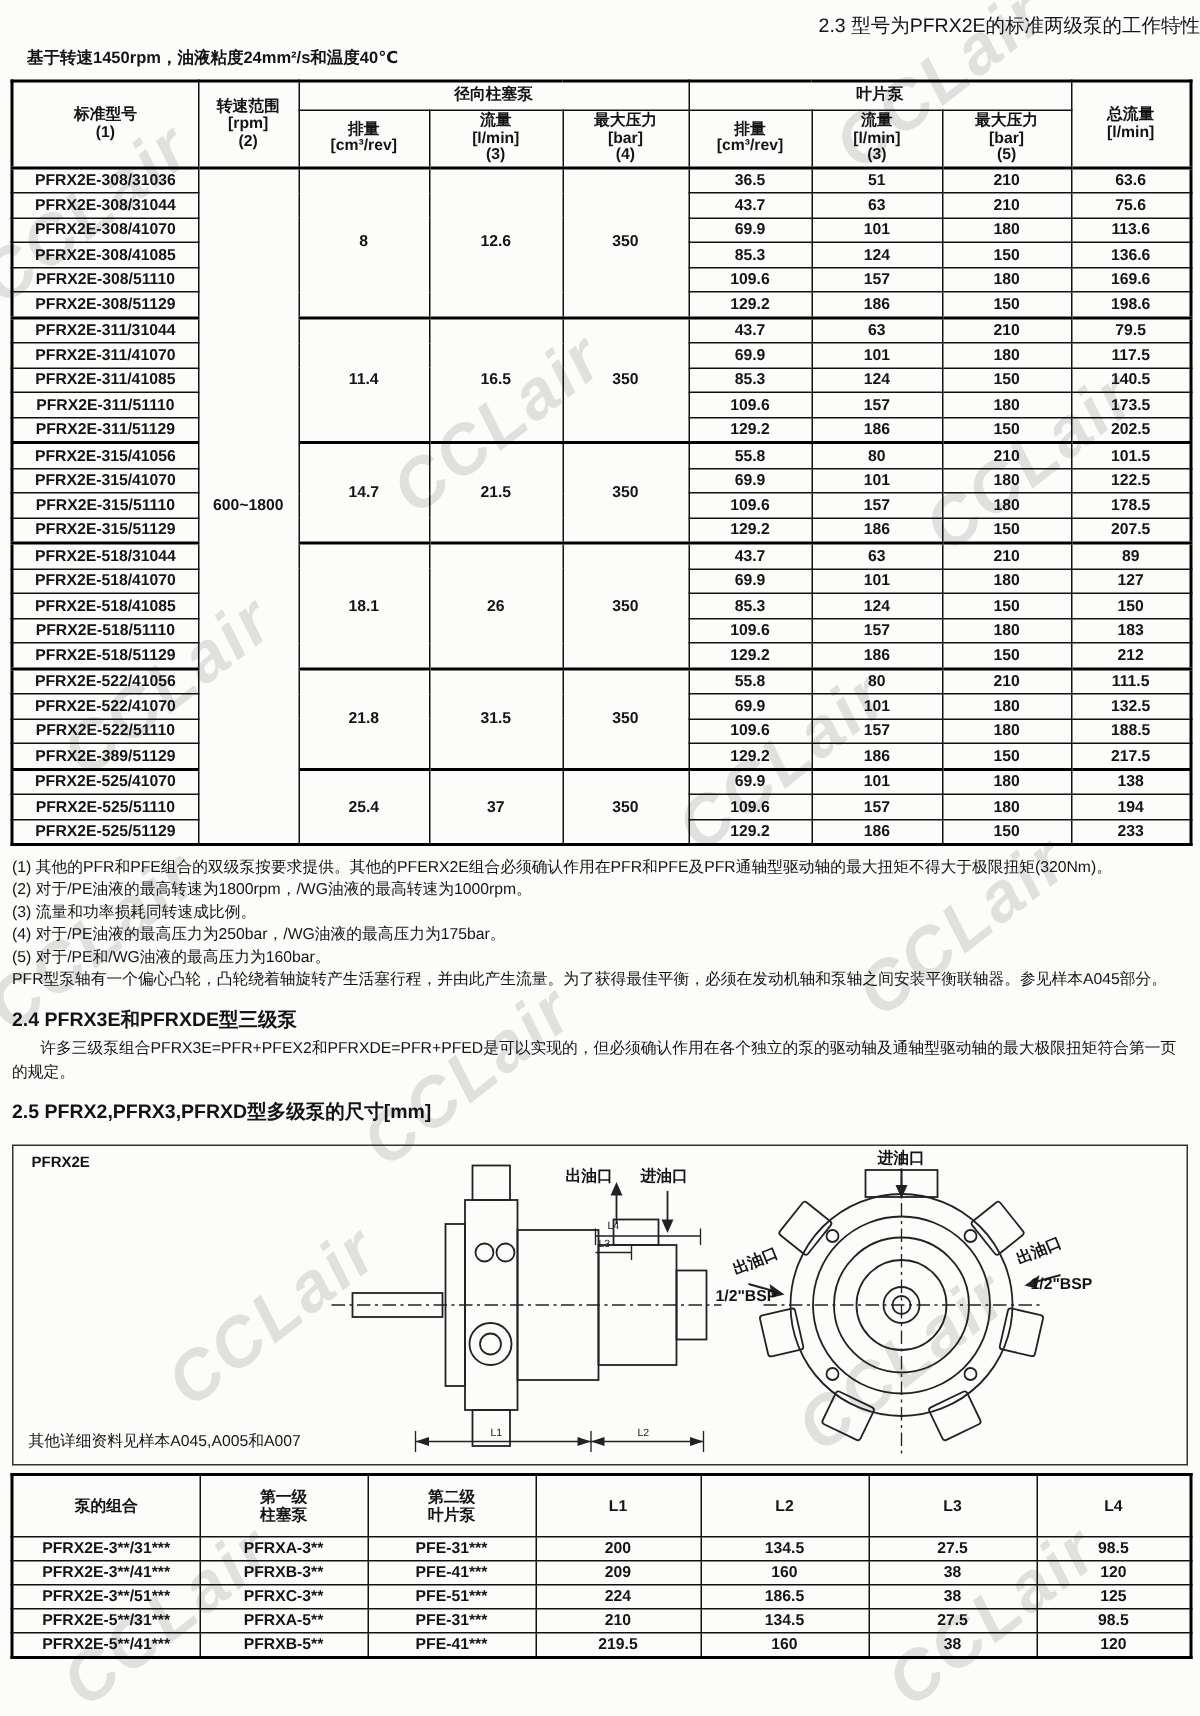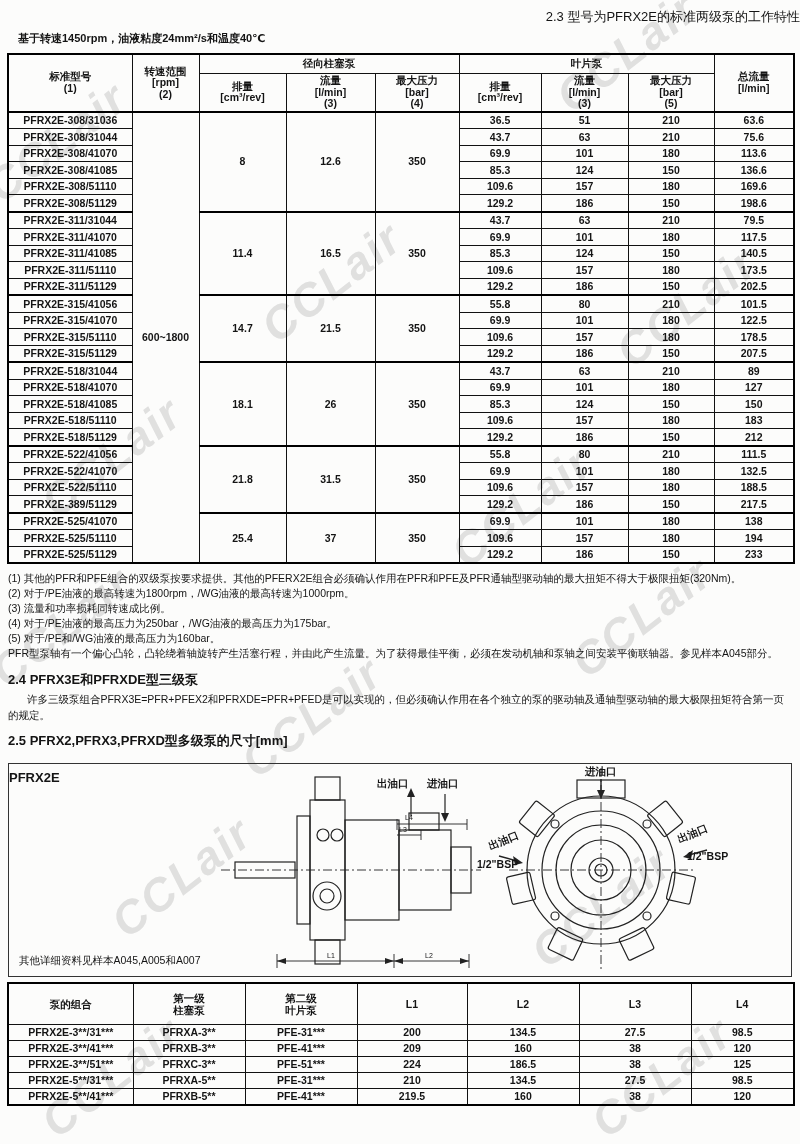--- a/index.html
+++ b/index.html
@@ -43,21 +43,21 @@
   .para{margin:0 0 0 8px;font-size:10.5px;line-height:15.5px;width:784px;}
   .para-ind{margin:2px 0 0 8px;font-size:10.5px;line-height:16px;width:784px;text-indent:1.8em;}
   
   .diagram{
     position:relative;margin:13px 0 0 8px;width:782px;height:212px;
     border:1.5px solid #333;background:transparent;
   }
   .diagram .dlabel{position:absolute;font-size:10.5px;font-weight:bold;white-space:nowrap;}
   .diagram .rot{transform:rotate(-22deg);}
   .diagram .dim{font-size:7px;font-weight:normal;}
-  .diagram .pfx{left:0;top:6px;font-size:13px;}
+  .diagram .pfx{left:12px;top:6px;font-size:10px;}
   .diagram svg{position:absolute;left:0;top:0;}
   .diagram .note{position:absolute;left:10px;top:190px;font-size:10.5px;}
   
   table.dims{
     border-collapse:collapse;margin:5px 0 0 7px;width:786px;table-layout:fixed;
     border:2px solid #000;
   }
   table.dims th{
     border:1.5px solid #111;font-size:10.5px;font-weight:bold;
     vertical-align:middle;white-space:pre-line;line-height:12px;height:38px;

